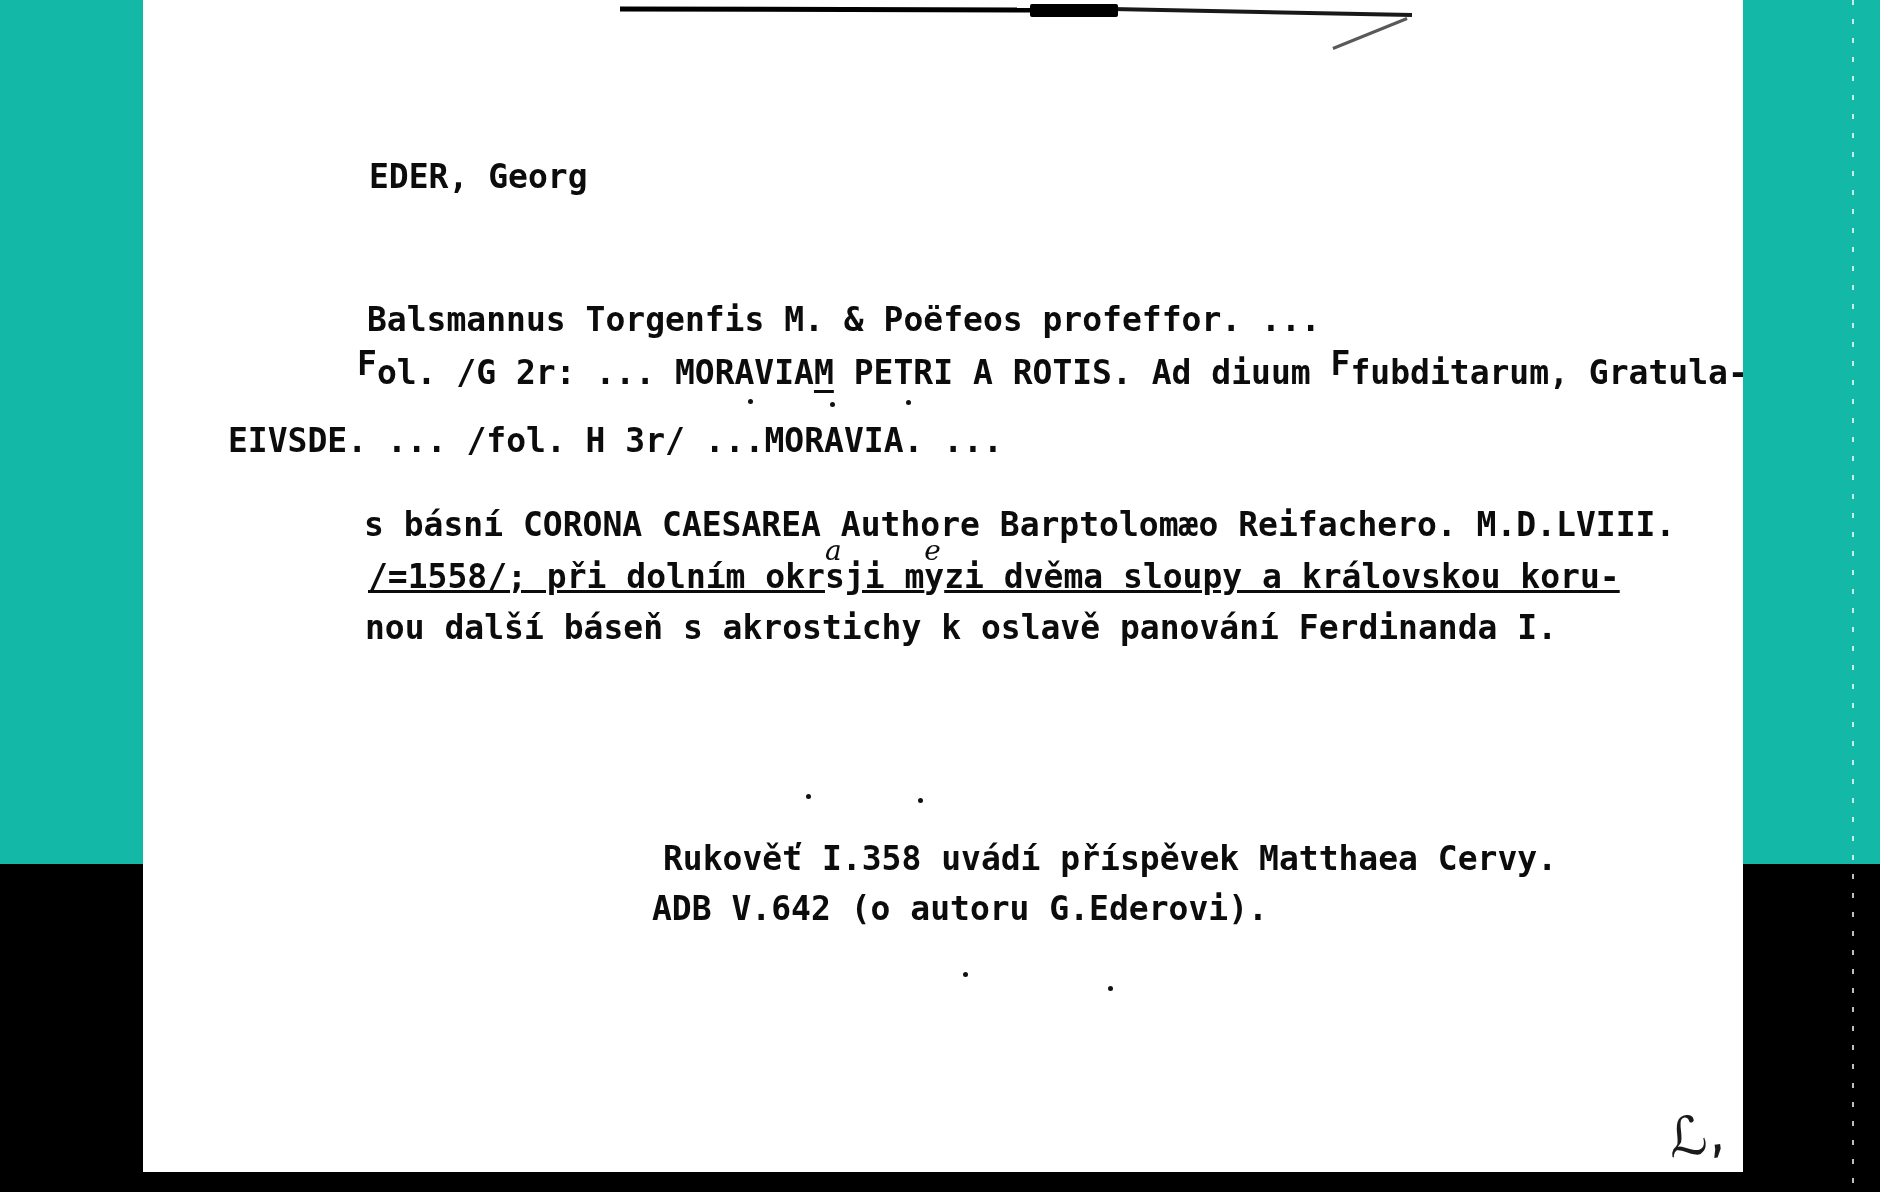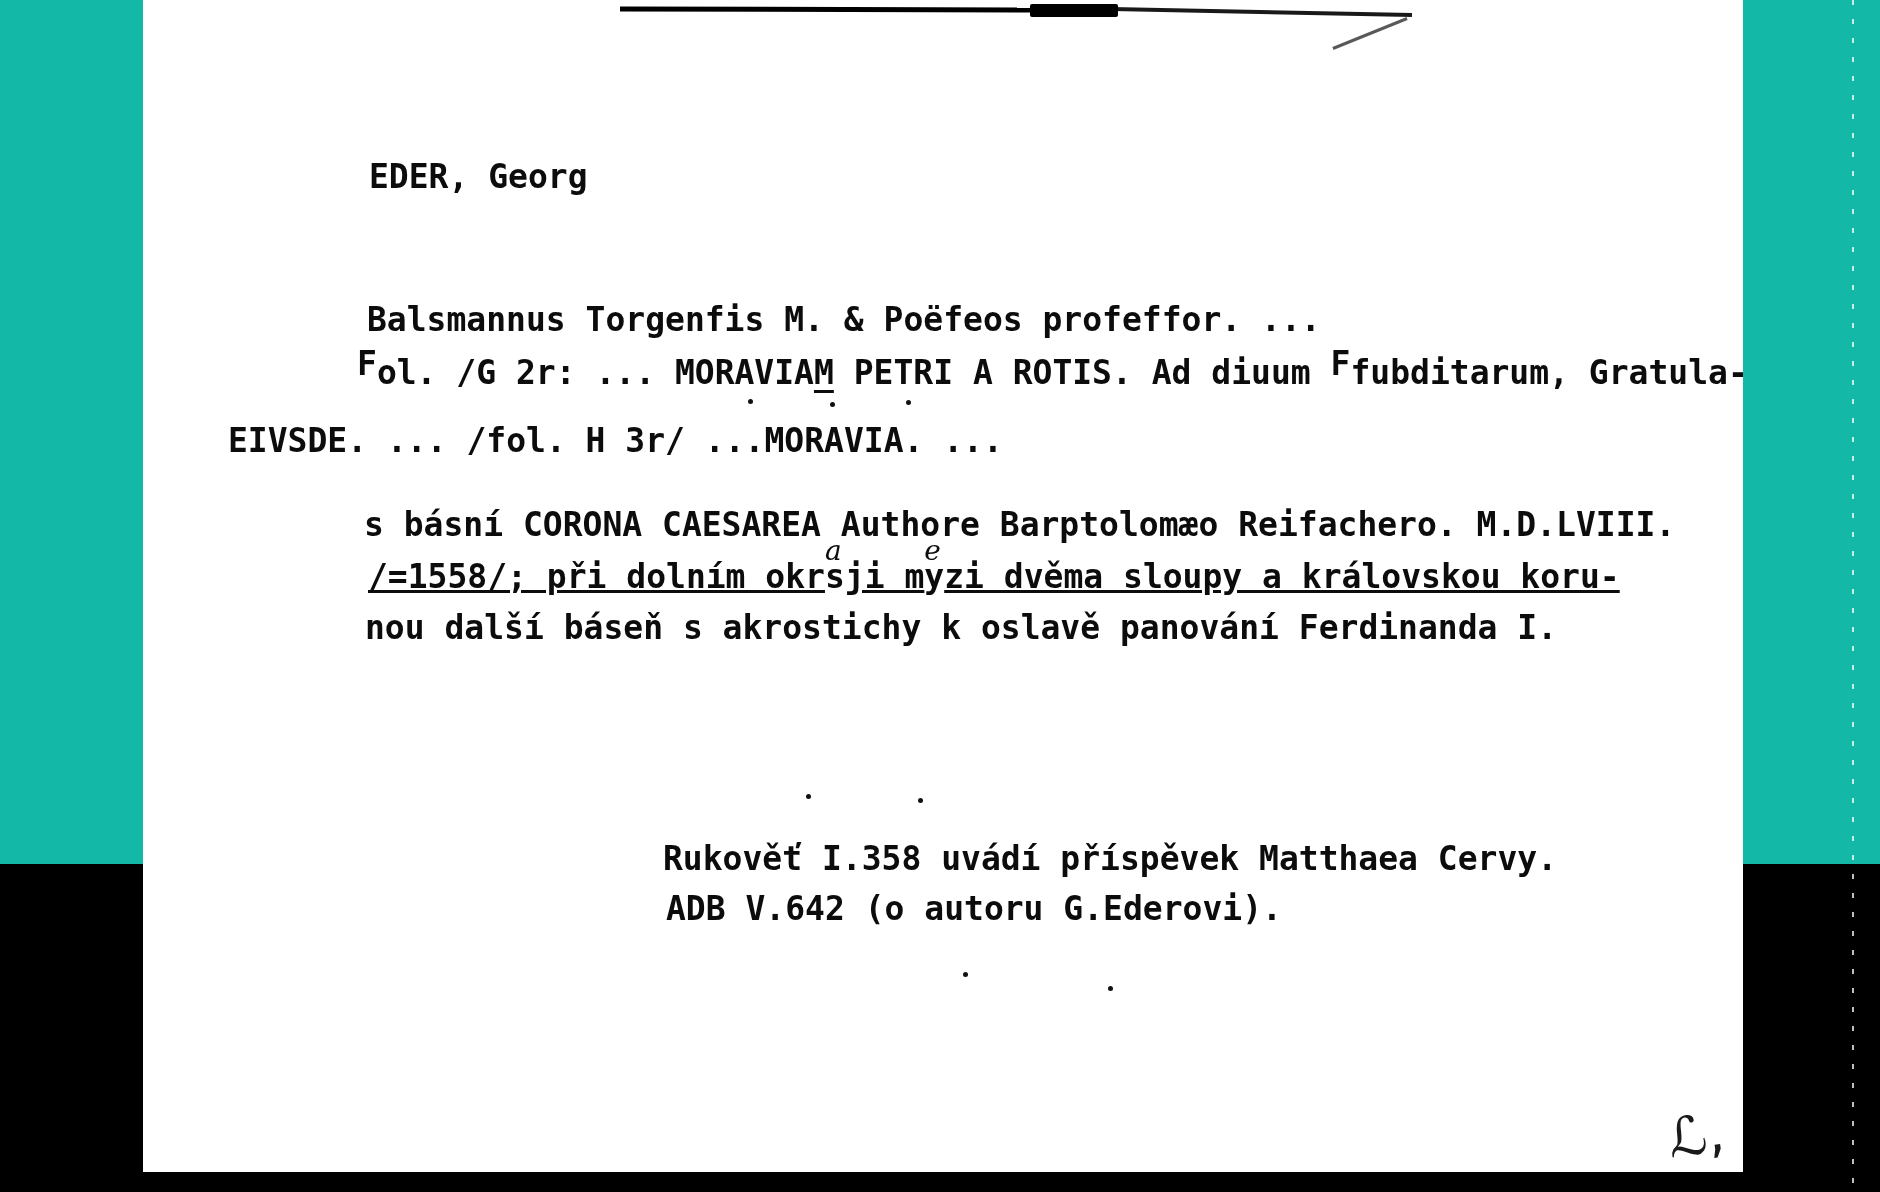--- a/index.html
+++ b/index.html
@@ -105,21 +105,21 @@
 
 
   <div class="line" style="left:364px; top:505px;">s básní CORONA CAESAREA Authore Barptolomæo Reifachero. M.D.LVIII.</div>
 
   <div class="line" style="left:368px; top:557px;text-decoration:underline;"><span>/=1558/; při dolním okr</span><span class="corr"><span class="above">a</span><span>s</span></span><span>ji m</span><span class="corr"><span class="above">e</span><span>y</span></span><span>zi dvěma sloupy a královskou koru-</span></div>
 
   <div class="line" style="left:357px; top:608px;margin-left:8px;">nou další báseň s akrostichy k oslavě panování Ferdinanda I.</div>
 
   <div class="line" style="left:663px; top:839px;">Rukověť I.358 uvádí příspěvek Matthaea Cervy.</div>
 
-  <div class="line" style="left:666px; top:889px;">ADB V.642 (o autoru G.Ederovi).</div>
+  <div class="line" style="left:652px; top:889px;">ADB V.642 (o autoru G.Ederovi).</div>
 
   <div class="handwritten">ℒ,</div>
 
   <div class="artifact a-topline1"></div>
   <div class="artifact a-topblob"></div>
   <div class="artifact a-streak"></div>
   <div class="artifact a-wisp"></div>
   <div class="film-line"></div>
 
   <div class="speck" style="left:748px;  top:399px;"></div>

